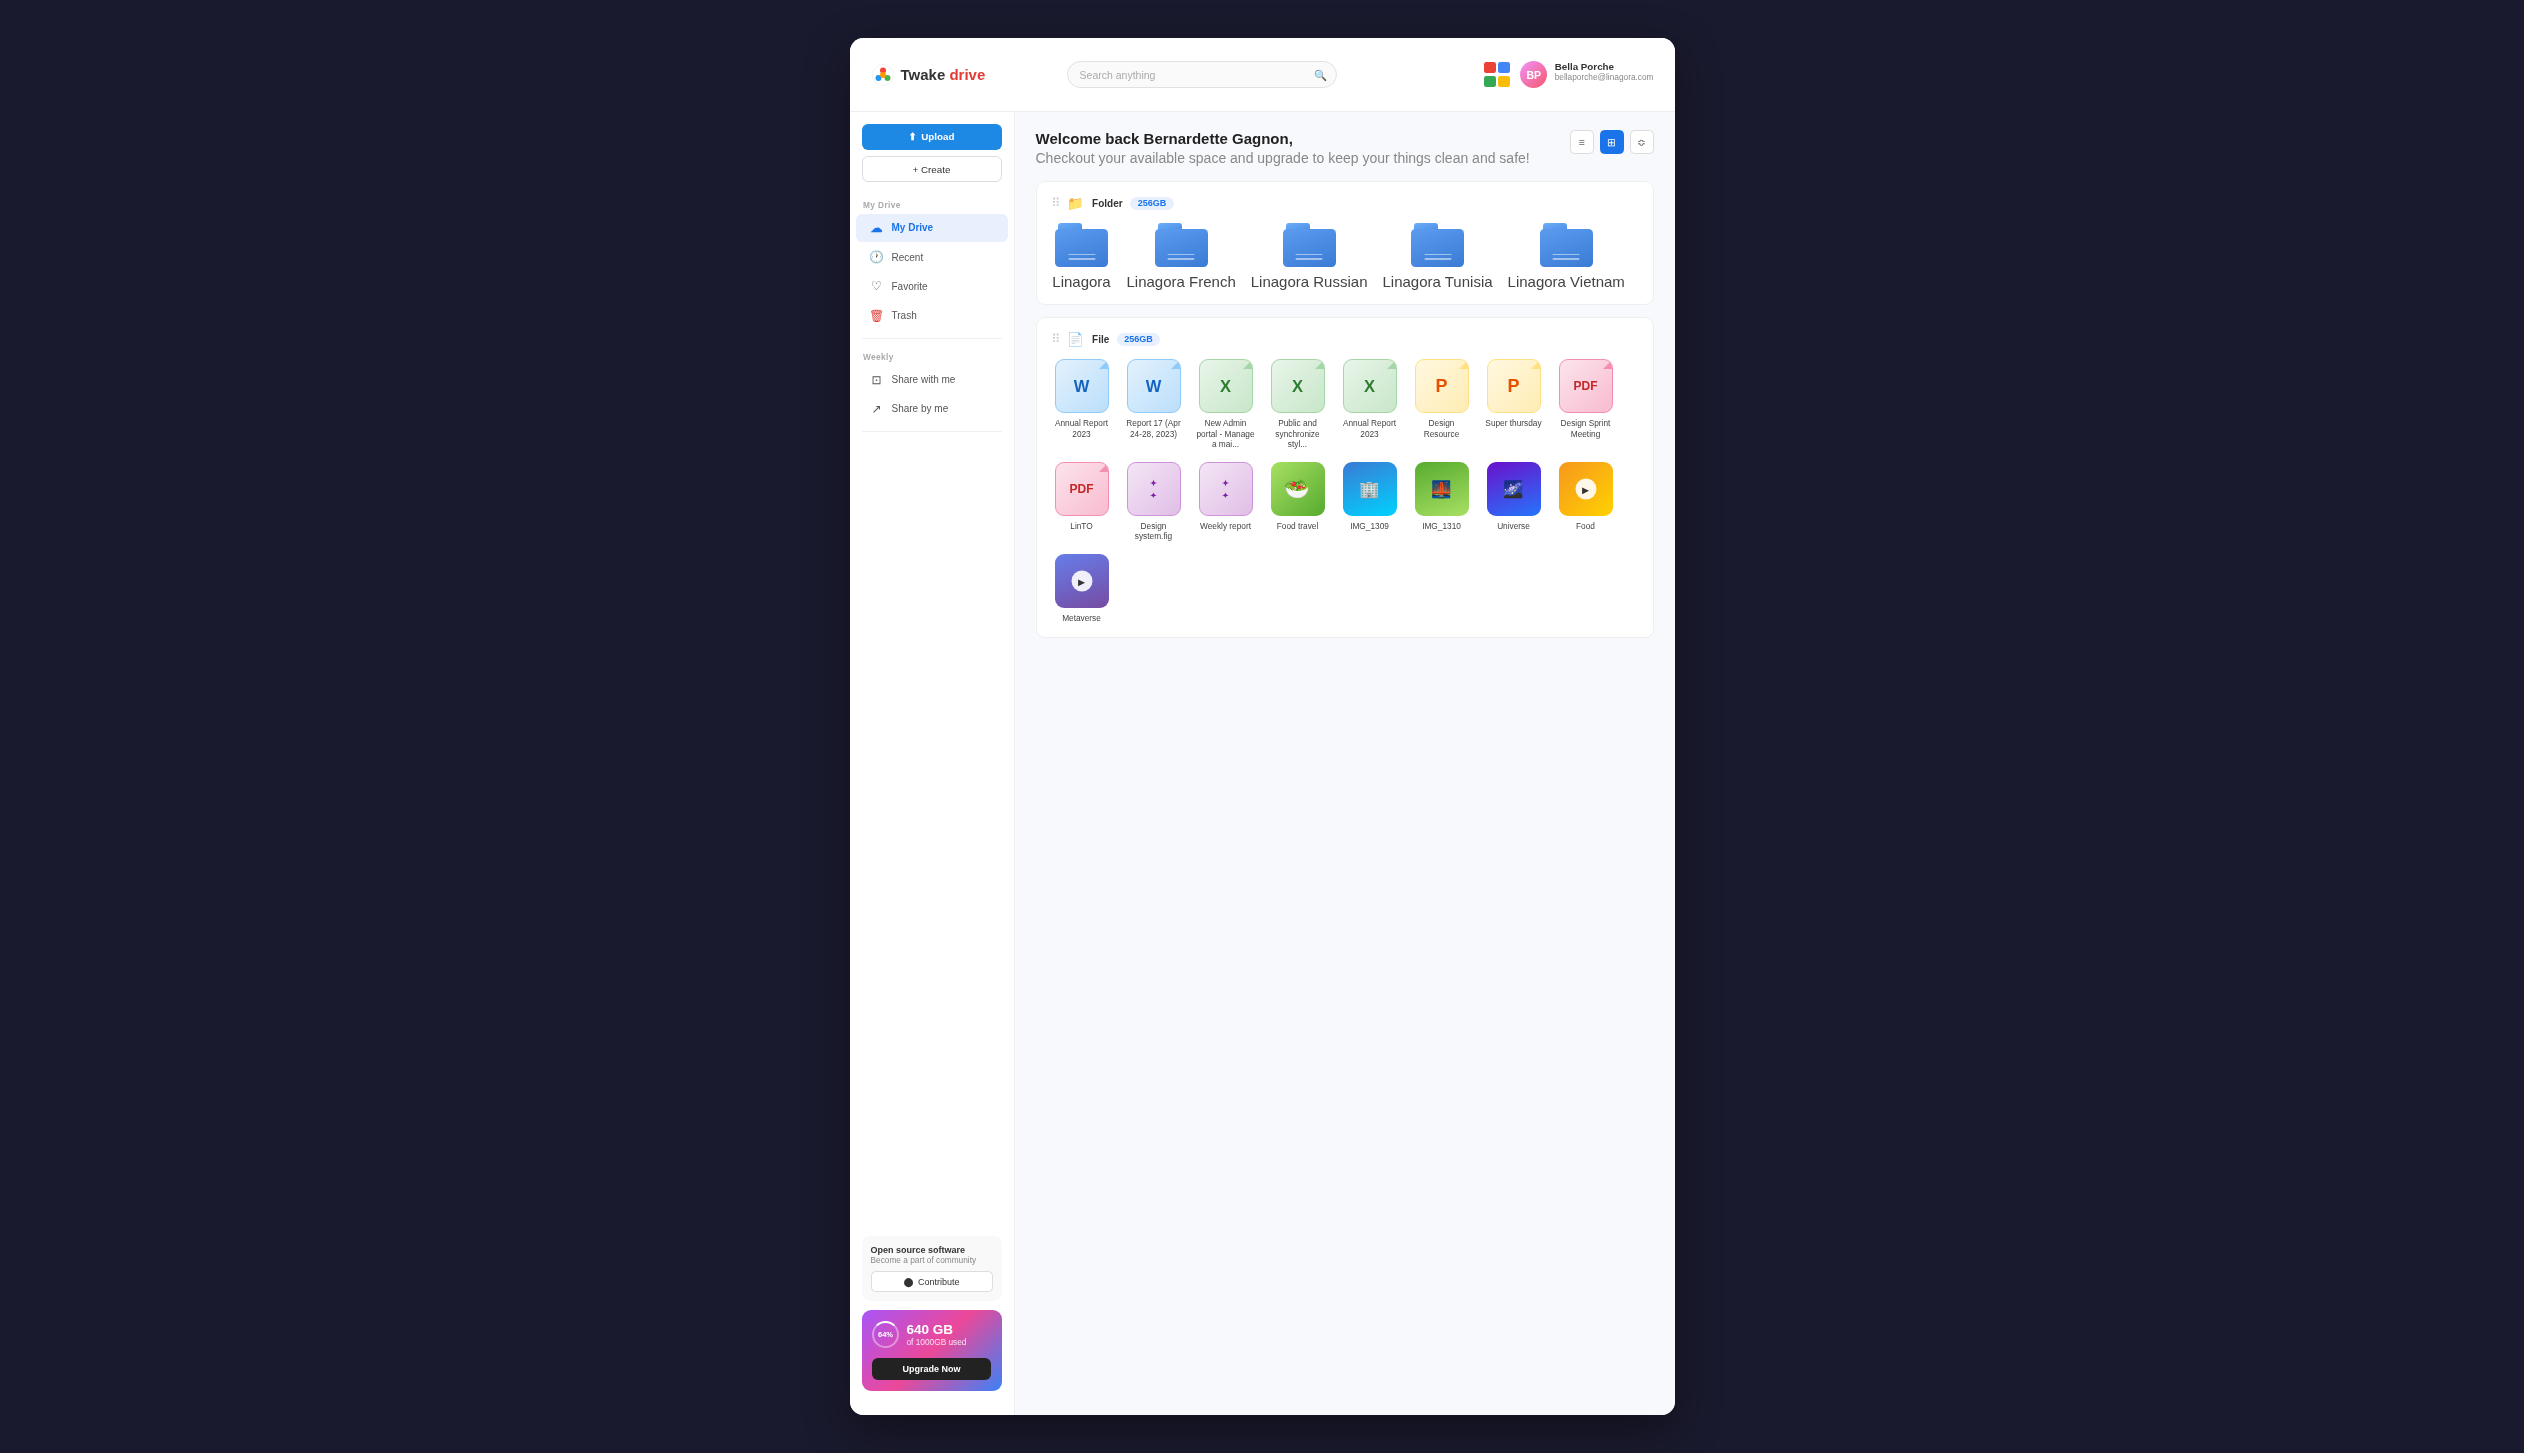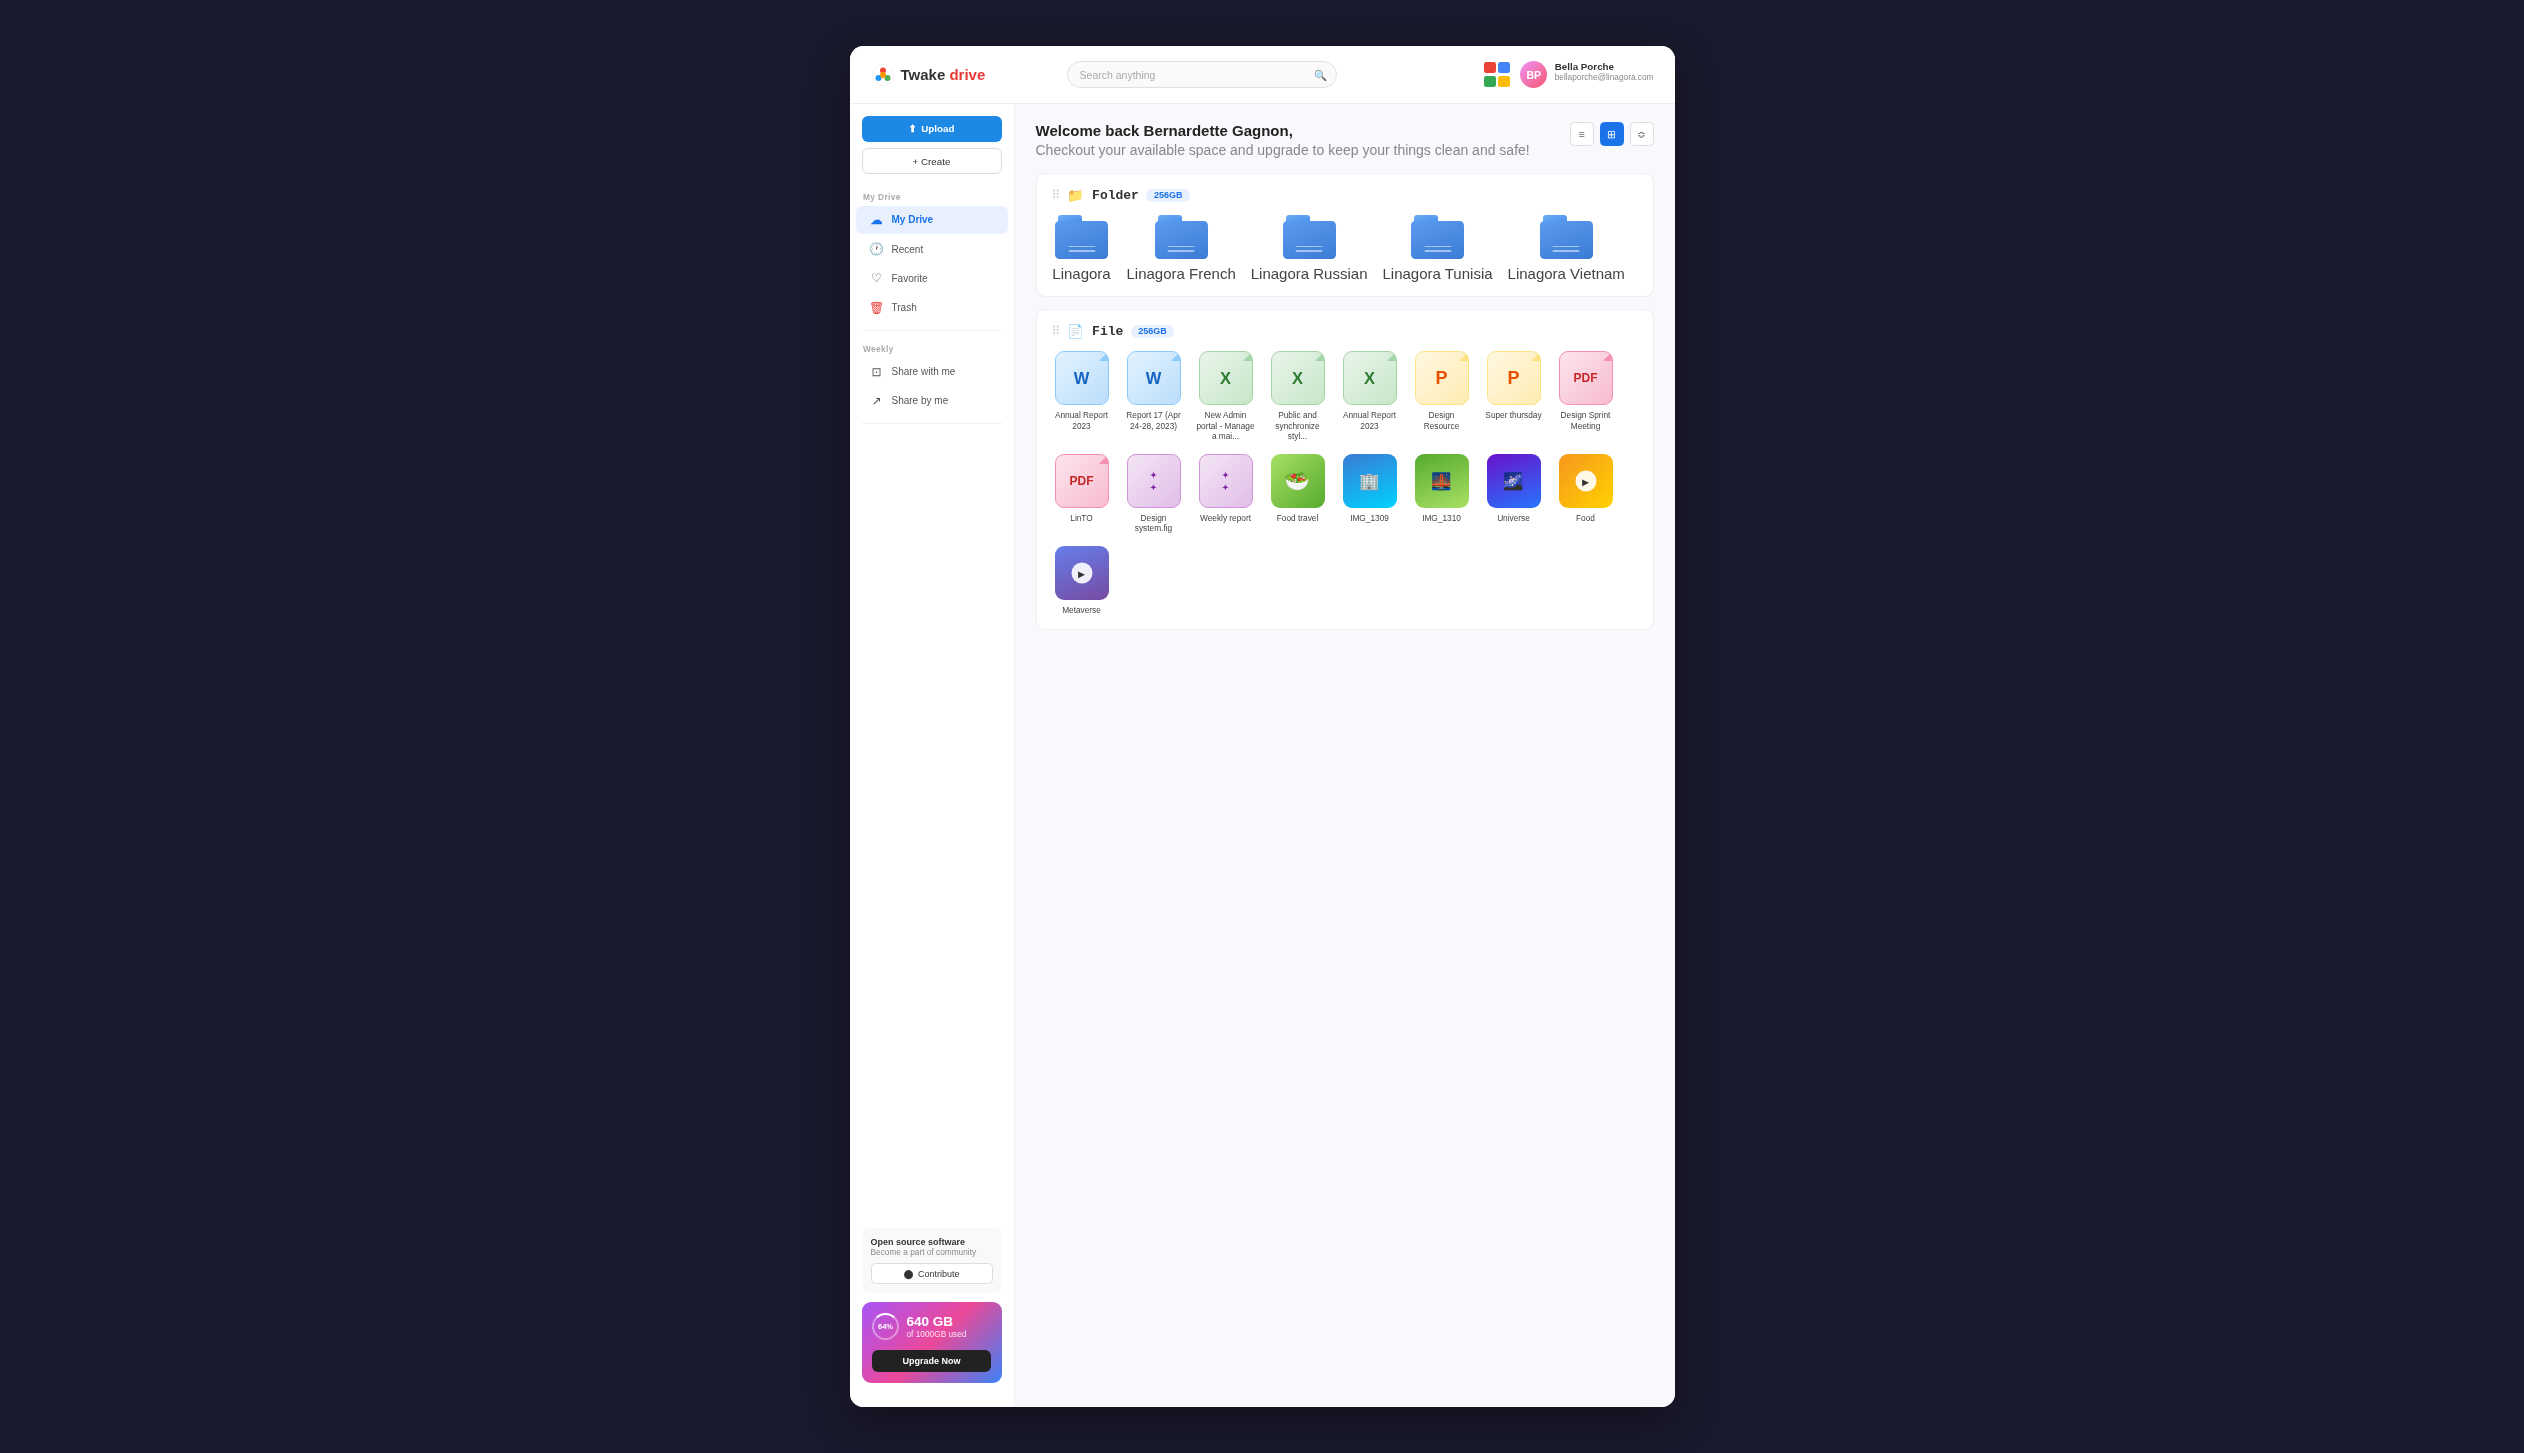--- a/index.html
+++ b/index.html
@@ -39,21 +39,21 @@
     }
     .logo-text {
       font-size: 15px;
       font-weight: 600;
       color: #333;
     }
     .logo-text span { color: #e53935; }
     .search-bar {
       flex: 1;
       max-width: 270px;
-      margin: 4px auto;
+      margin: 12px auto;
       position: relative;
     }
     .search-bar input {
       width: 100%;
       padding: 6.8px 28.5px 6.8px 12px;
       border: 1.1px solid #e0e0e0;
       border-radius: 18px;
       font-size: 10.5px;
       color: #666;
       outline: none;
@@ -287,21 +287,21 @@
       border: 0.8px solid #eee;
     }
     .section-header {
       display: flex;
       align-items: center;
       gap: 7.5px;
       margin-bottom: 12px;
     }
     .drag-handle { color: #ccc; font-size: 12px; cursor: grab; }
     .section-icon { font-size: 13.5px; color: #555; }
-    .section-type { font-size: 13px; font-weight: 600; color: #333; font-family: Liberation Mono, monospace; }
+    .section-type { font-size: 10px; font-weight: 600; color: #333; }
     .section-badge {
       background: #e8f0fe;
       color: #1a73e8;
       padding: 1.5px 7.5px;
       border-radius: 9px;
       font-size: 9px;
       font-weight: 600;
     }
 
     

